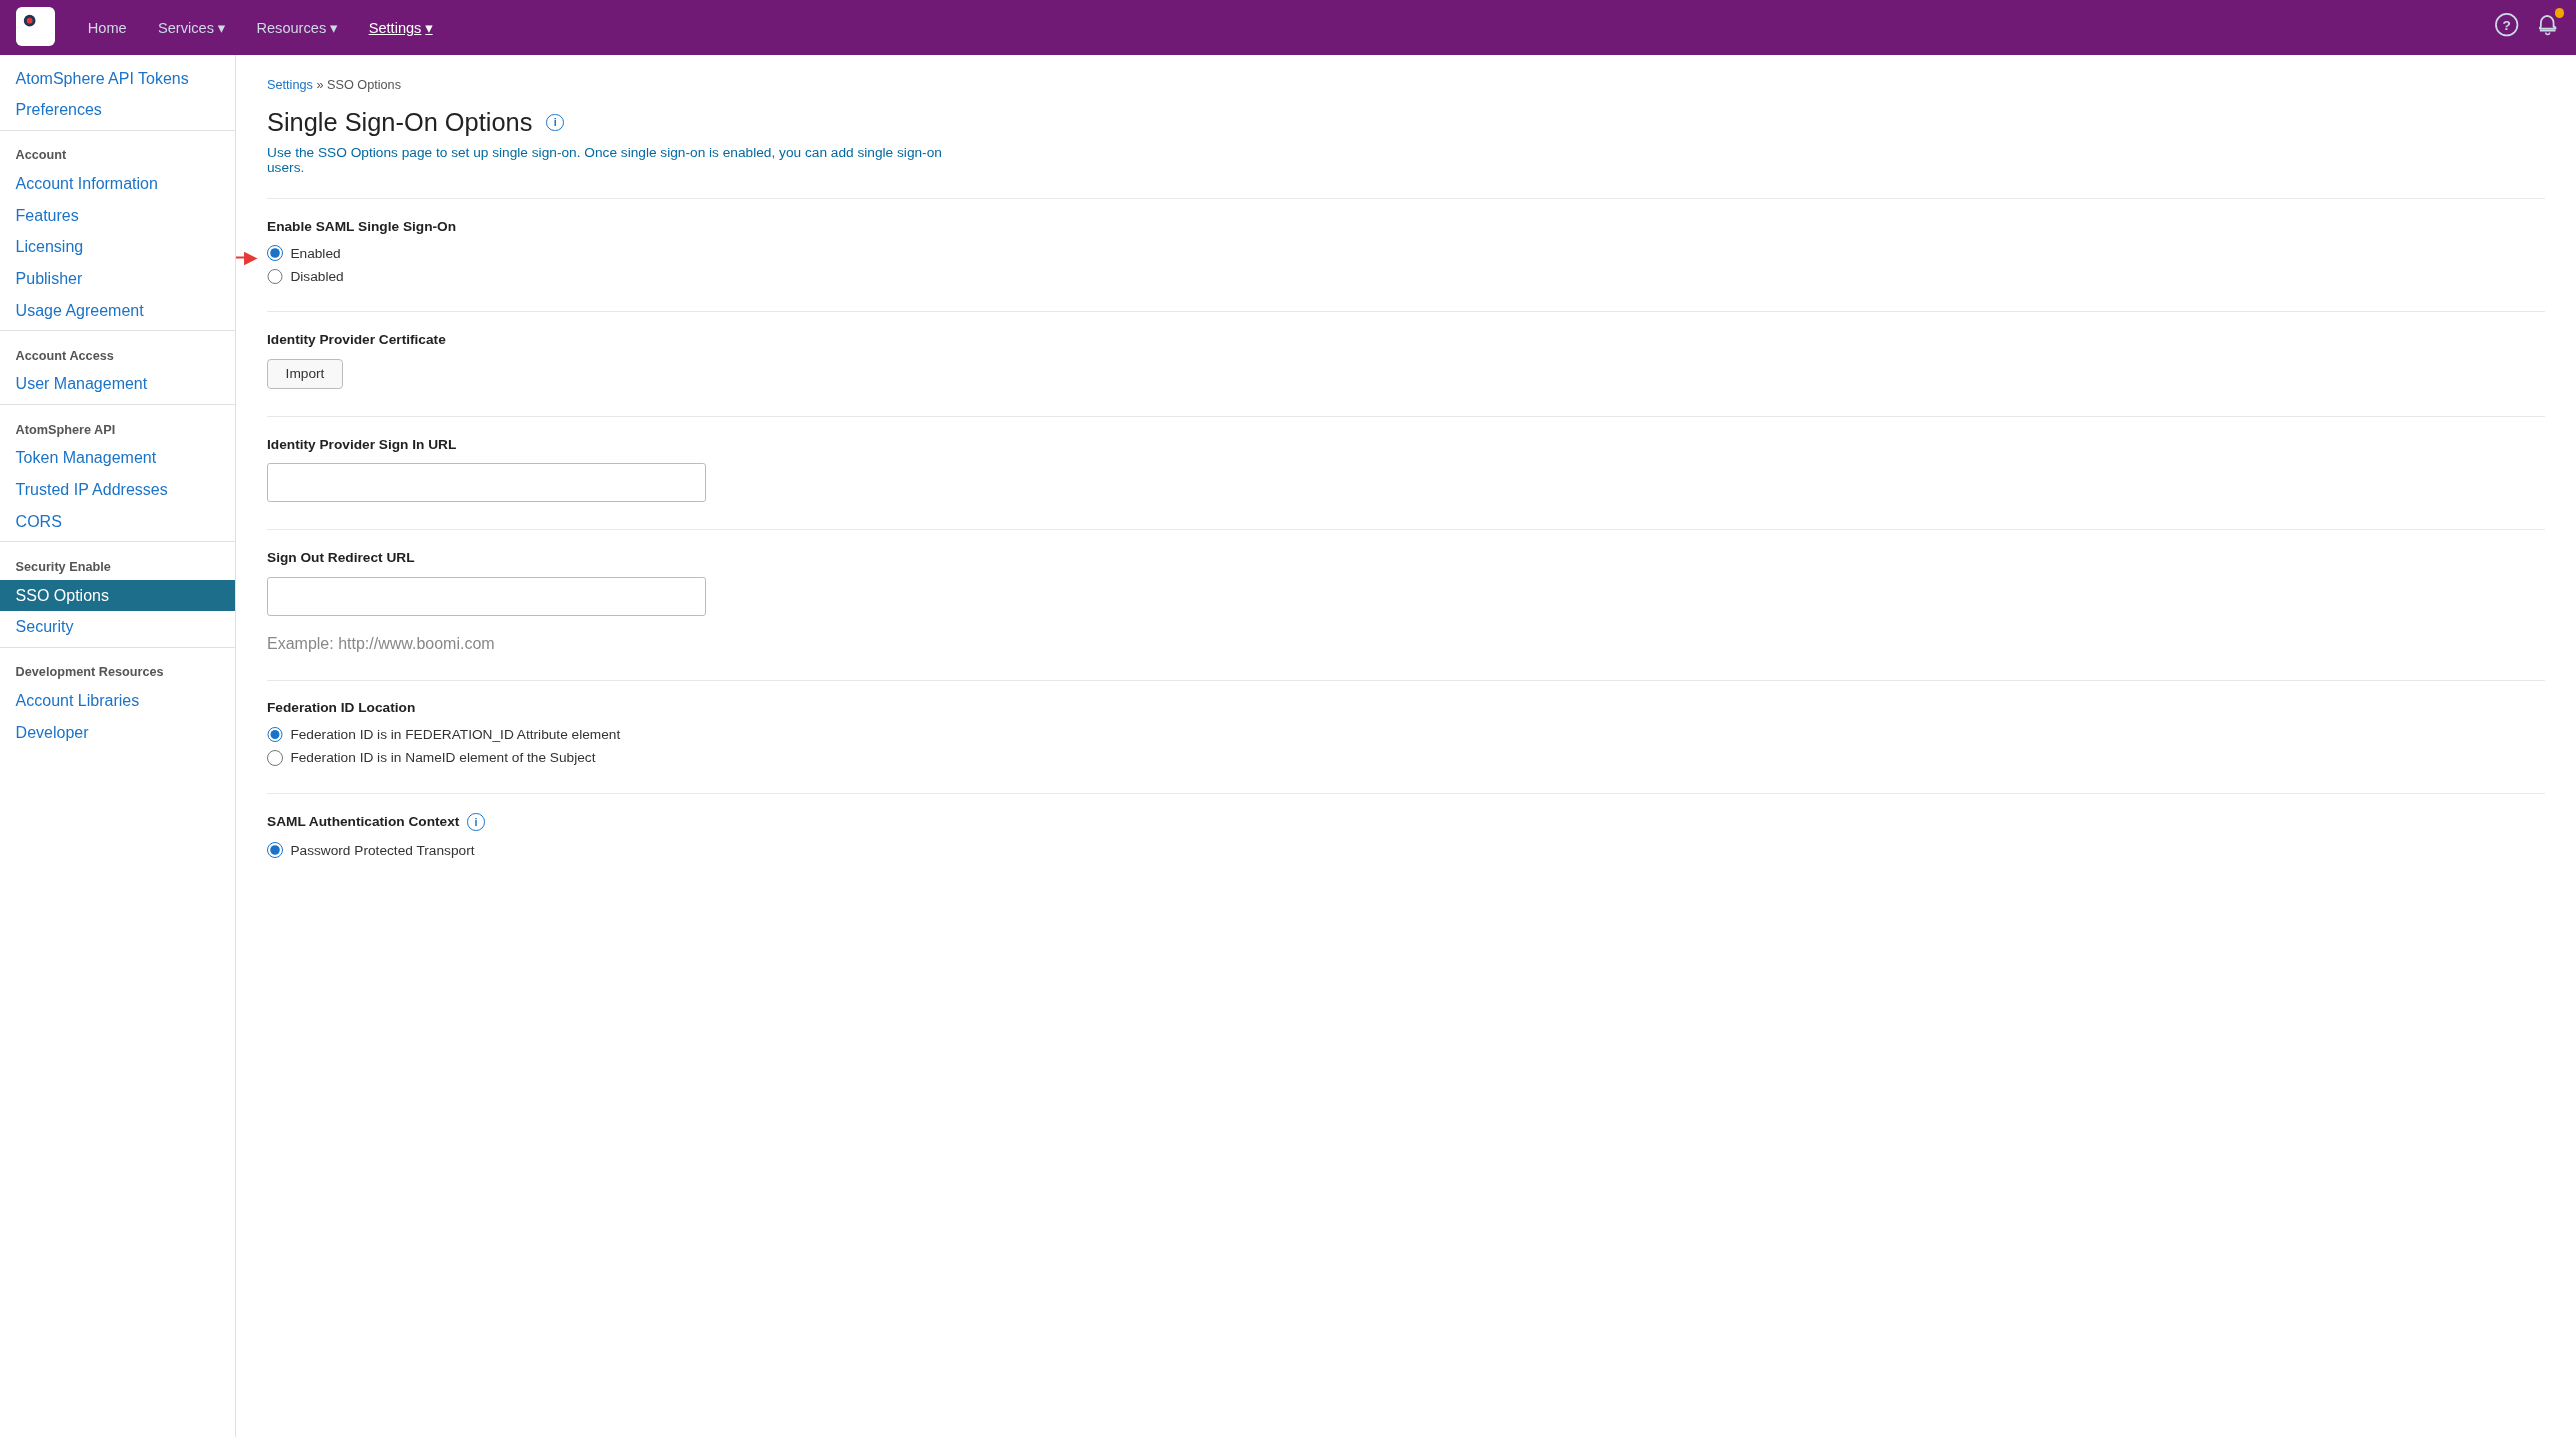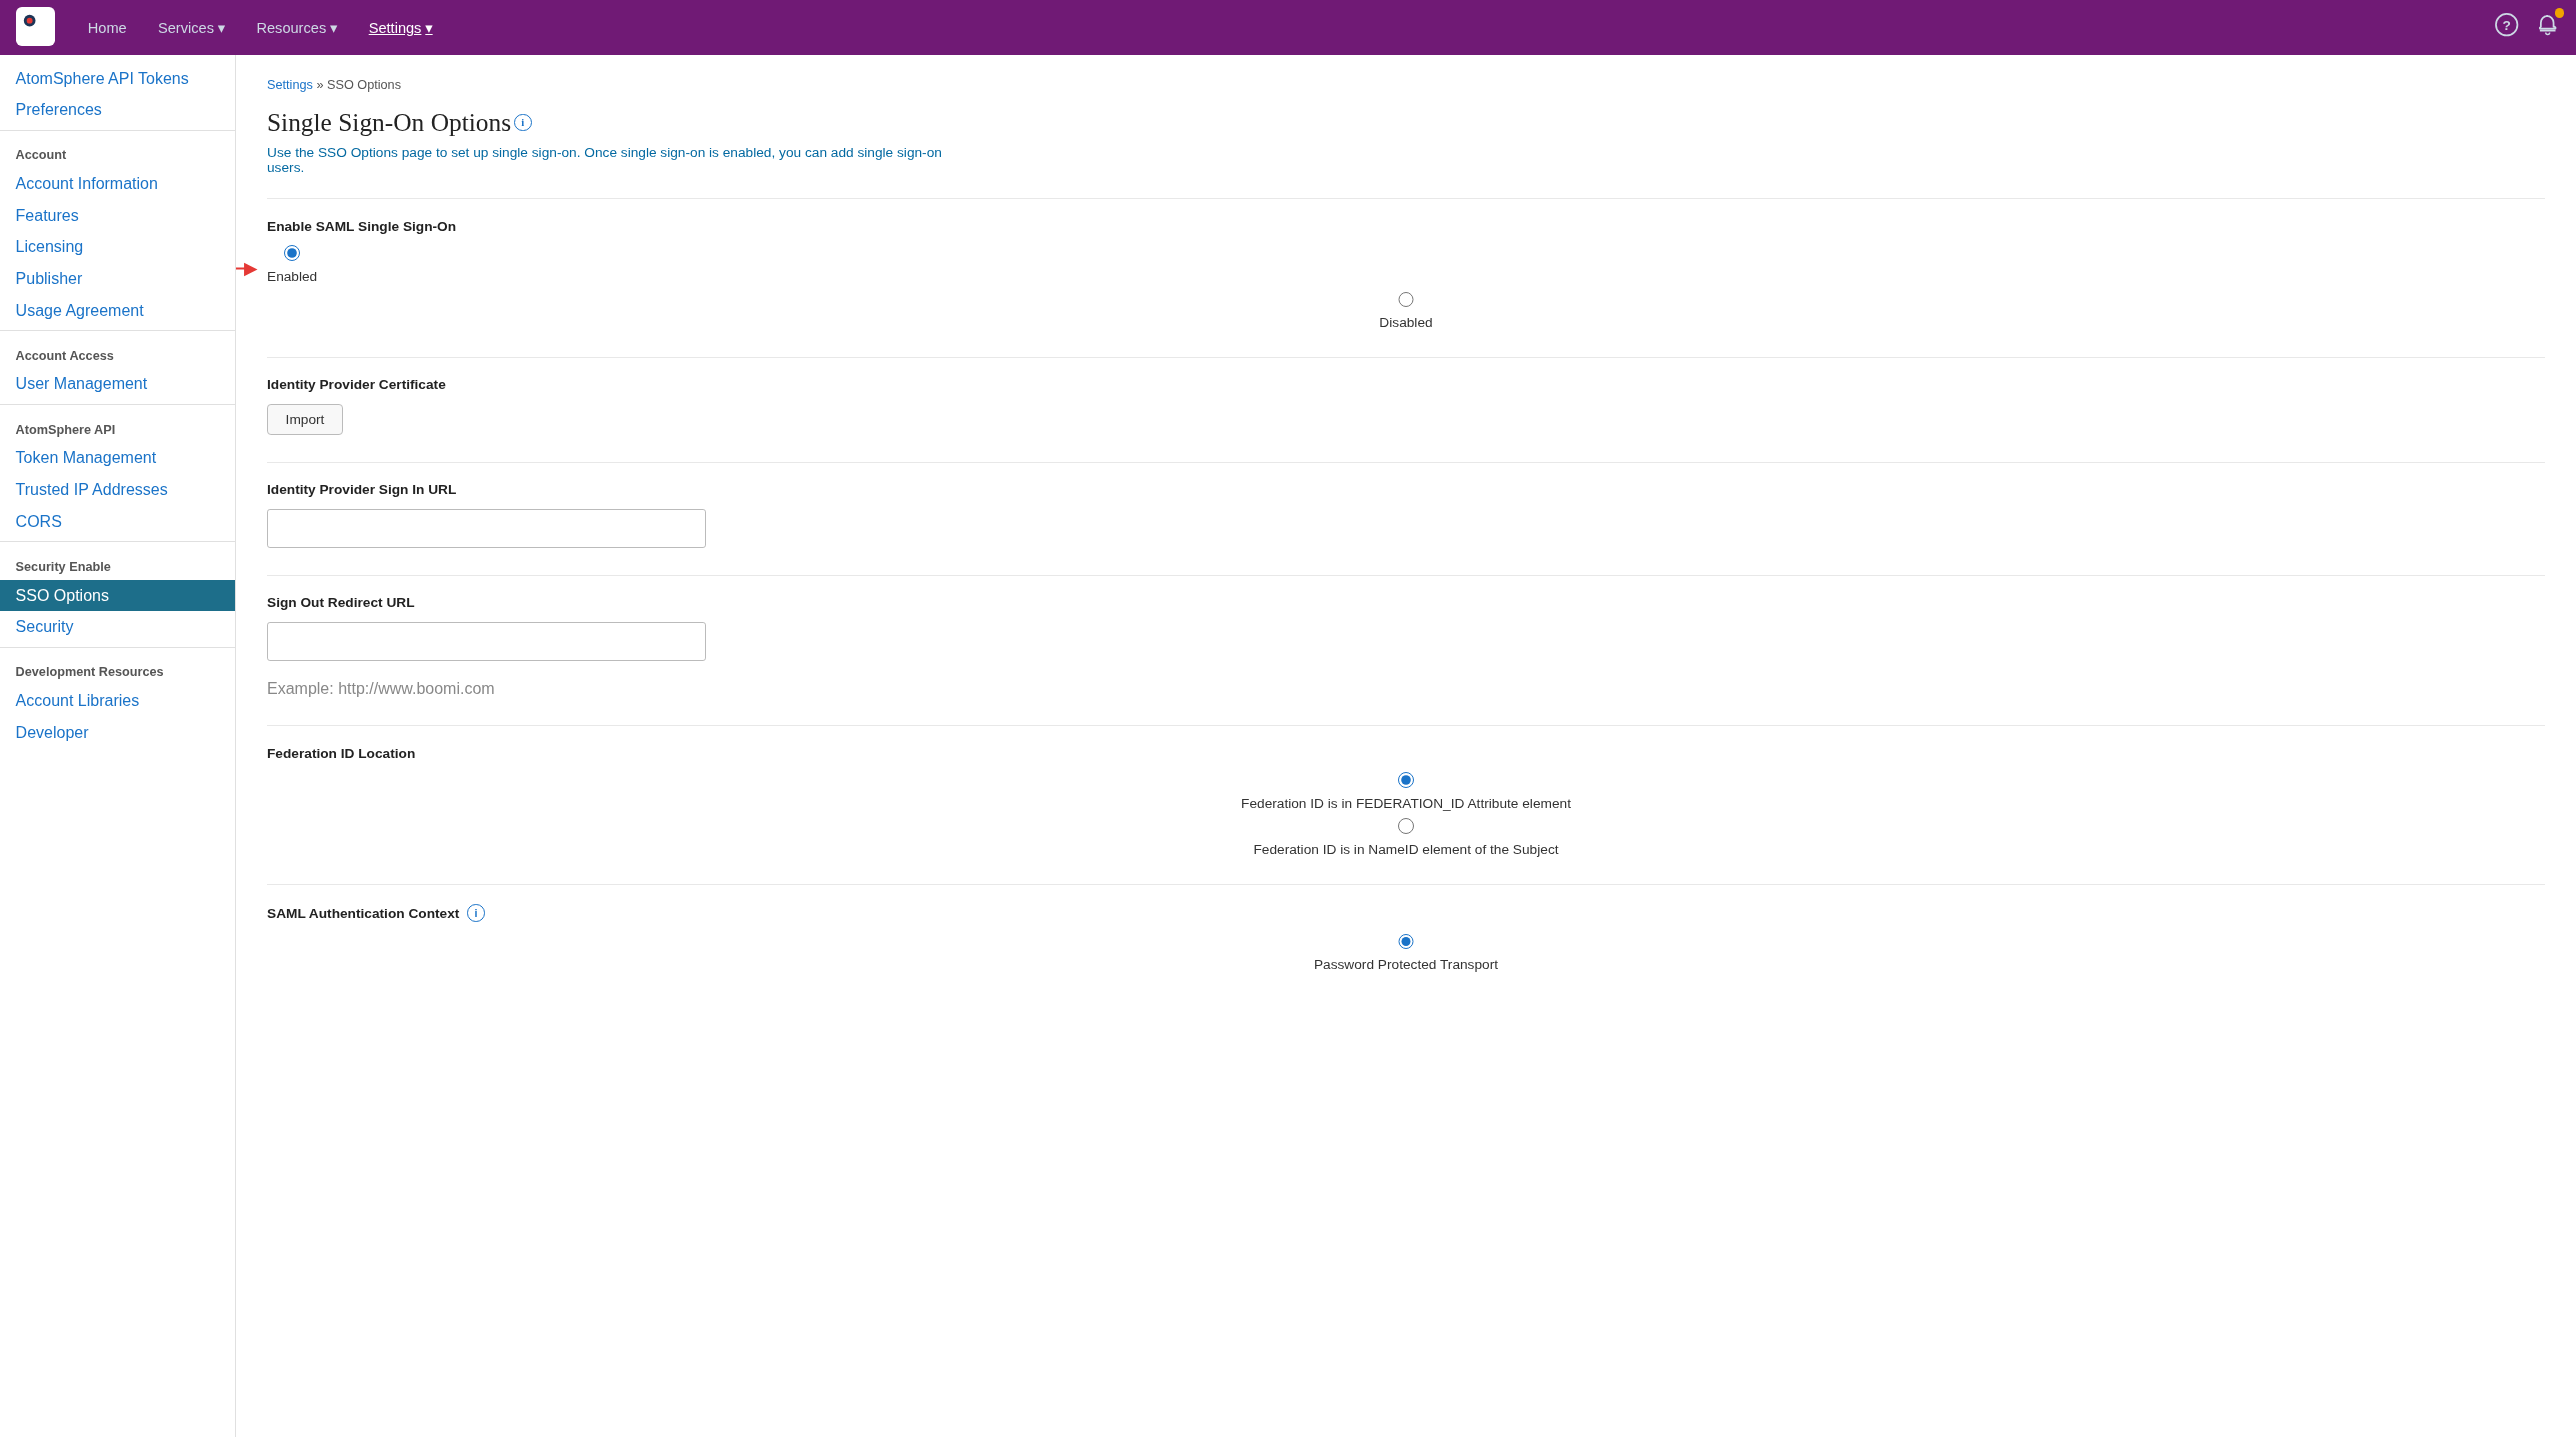--- a/index.html
+++ b/index.html
@@ -108,22 +108,21 @@
     }
     .breadcrumb span { color: #555; }
 
     .page-title {
       font-size: 25.4px;
       font-weight: 400;
       color: #222;
       margin-bottom: 7.8px;
       display: flex;
       align-items: center;
-      gap: 3px;
-      font-family: Liberation Serif, serif;
+      gap: 14px;
     }
     .info-icon {
       display: inline-flex;
       align-items: center;
       justify-content: center;
       width: 17.6px;
       height: 17.6px;
       border: 1.5px solid #1a73c8;
       border-radius: 50%;
       color: #1a73c8;
@@ -149,21 +148,20 @@
     .radio-group {
       margin-bottom: 19.5px;
     }
     .radio-option {
       display: flex;
       align-items: center;
       gap: 7.8px;
       margin-bottom: 7.8px;
       font-size: 13.7px;
       color: #333;
-      flex-direction: column;
     }
     .radio-option input[type="radio"] {
       width: 15.6px;
       height: 15.6px;
       cursor: pointer;
       accent-color: #1a73c8;
     }
 
     .form-section {
       margin-bottom: 27px;

